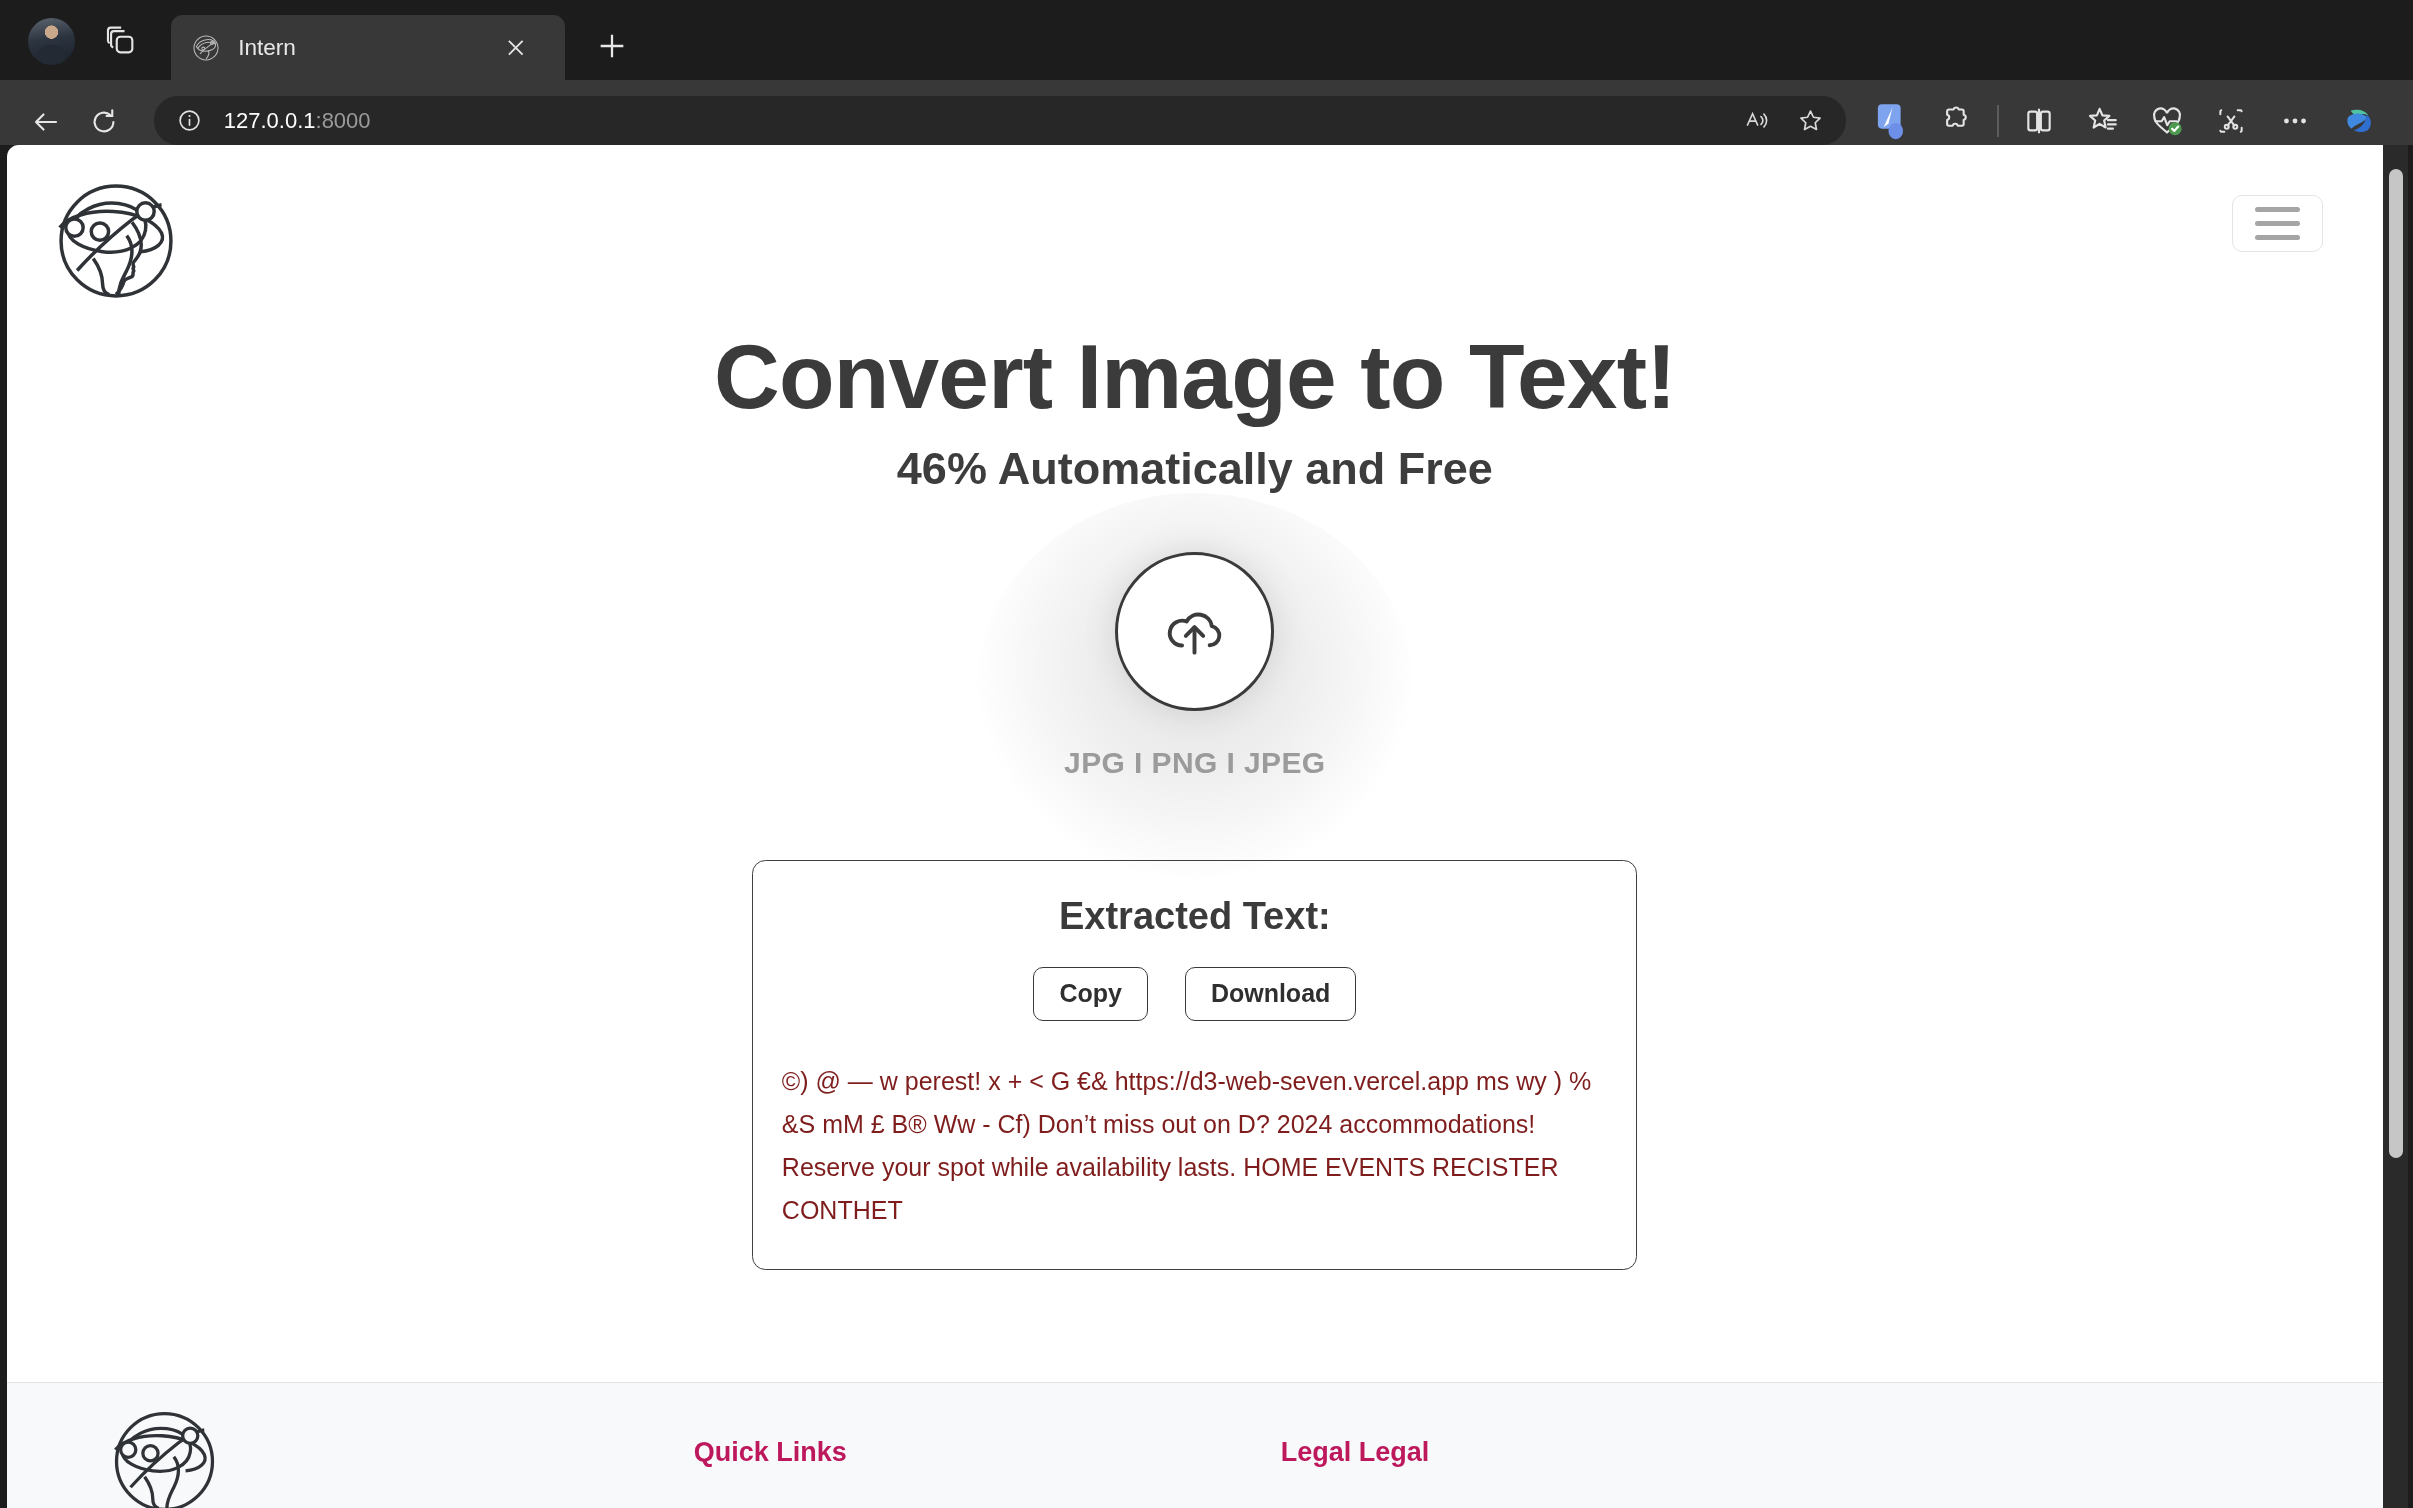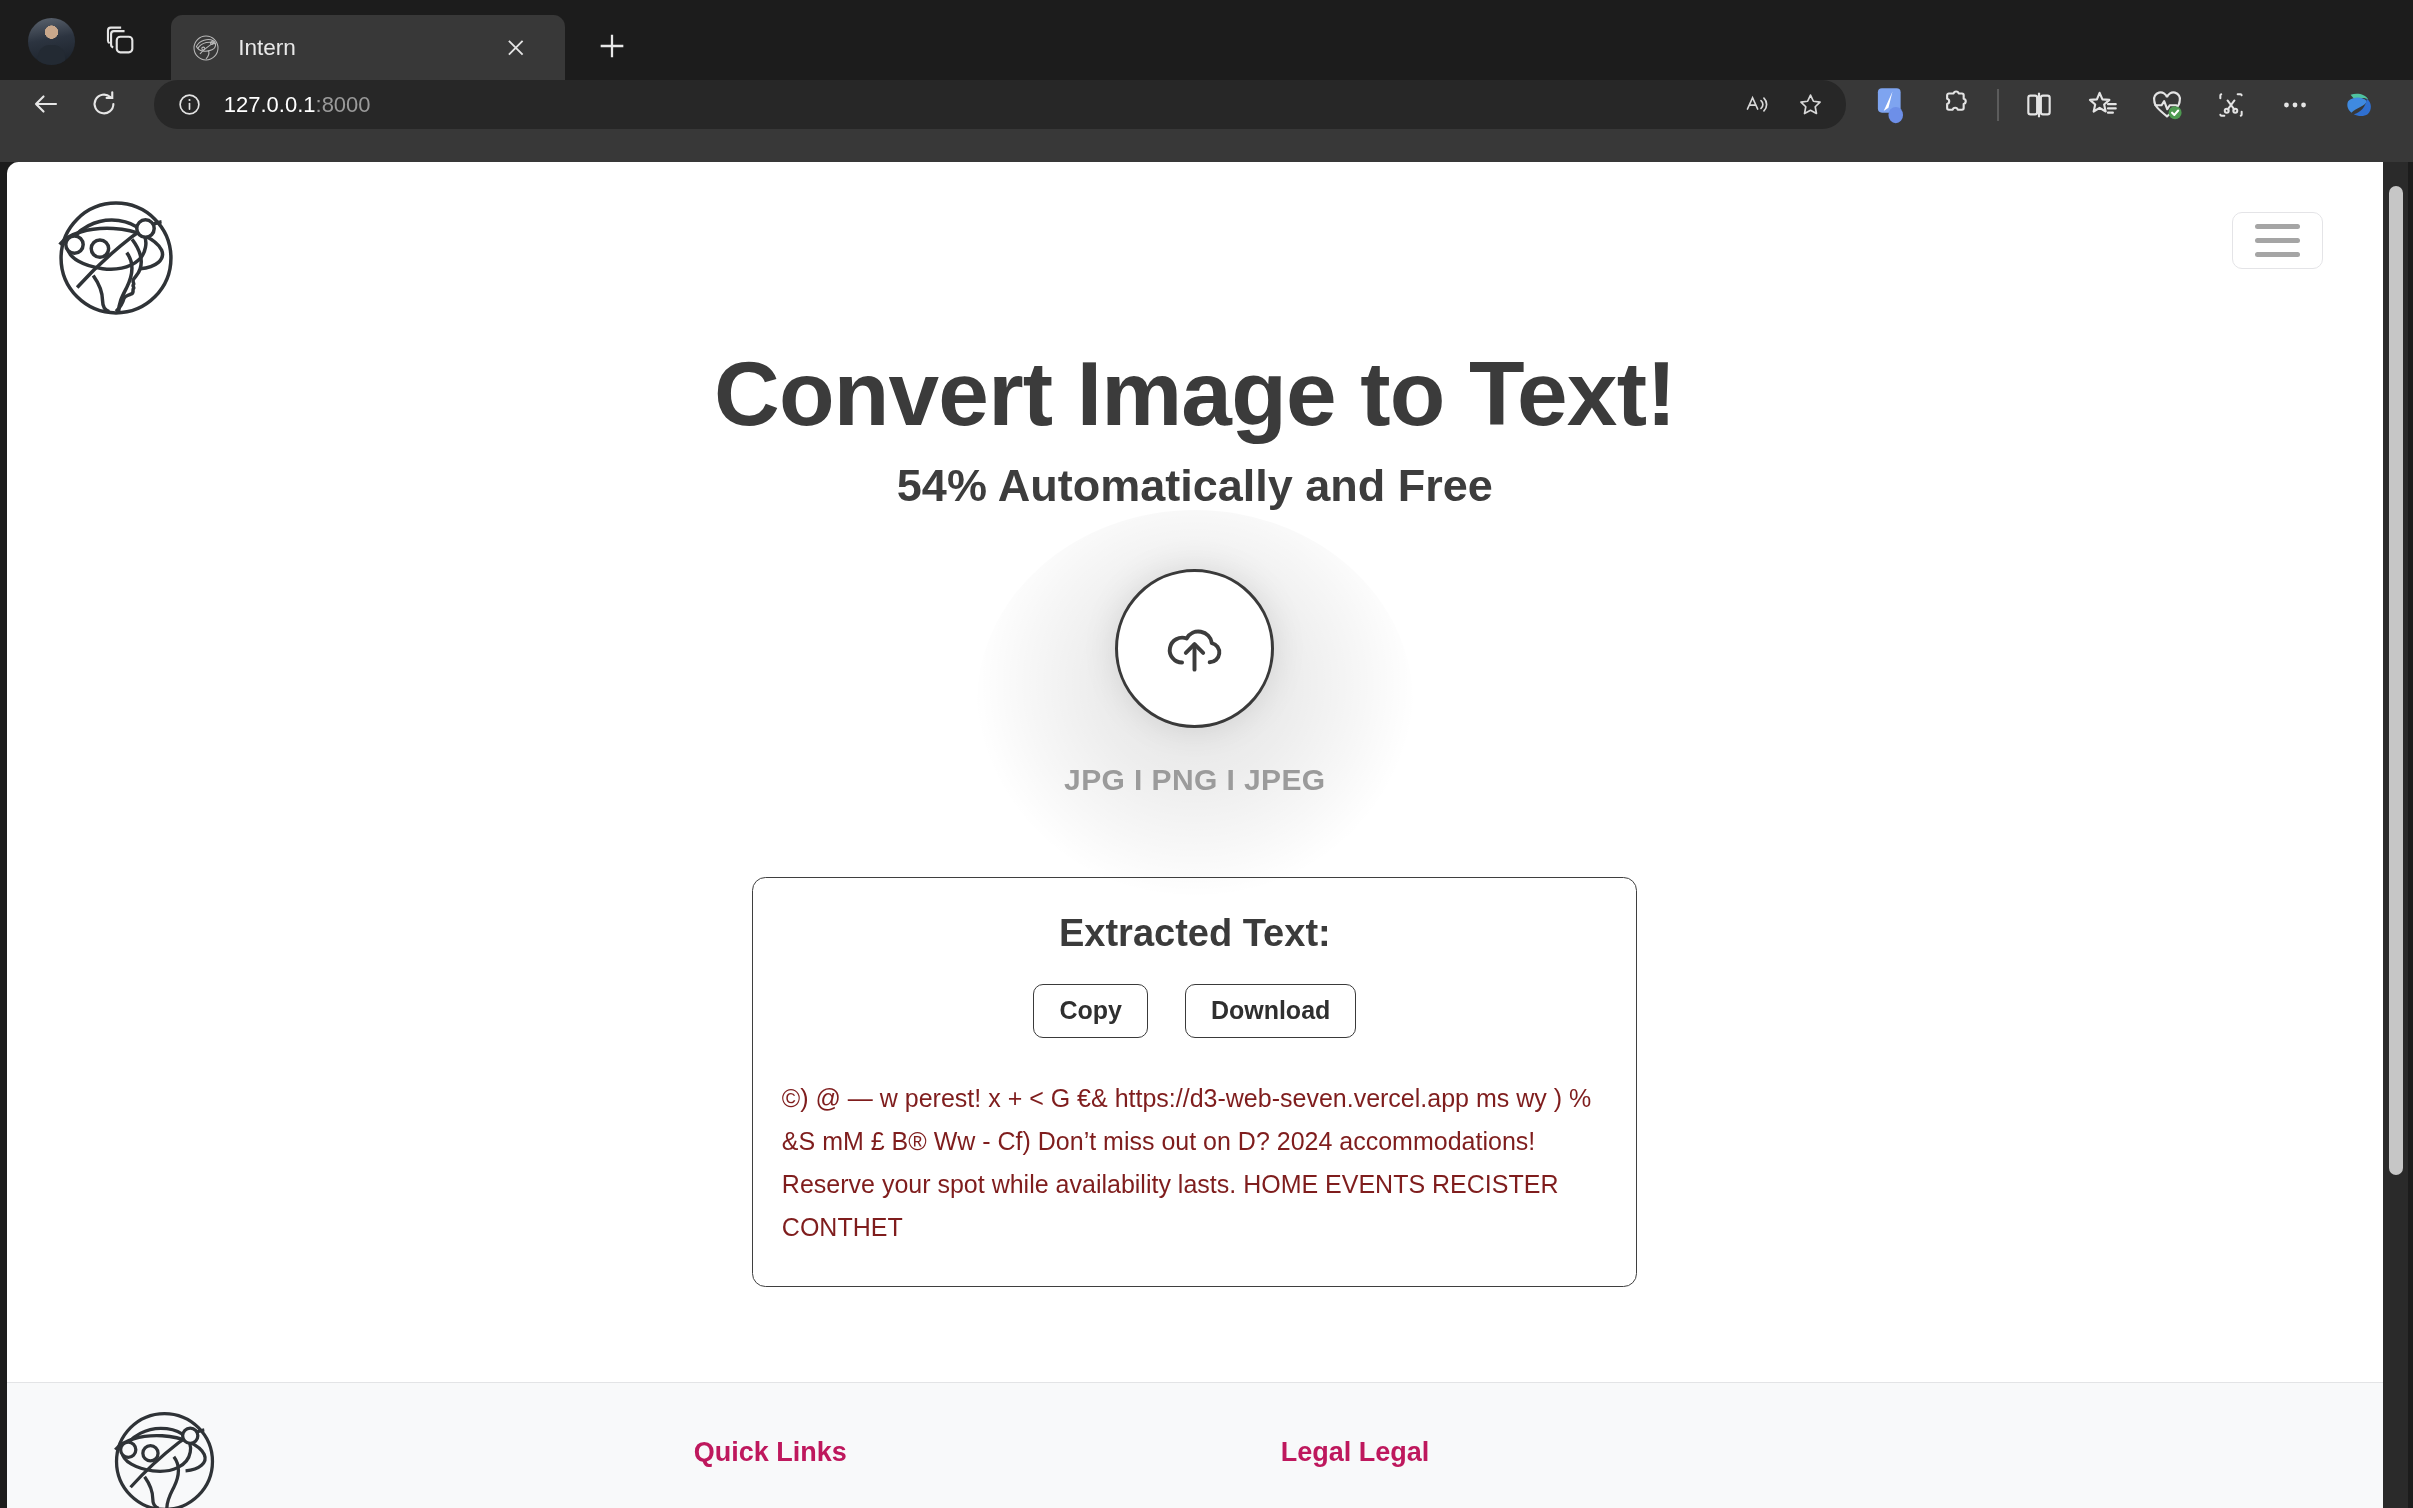--- a/index.html
+++ b/index.html
@@ -87,24 +87,24 @@
   }
   .newtab {
     width: 49px; height: 49px;
     margin: 0 0 10px 22px;
     display: flex; align-items: center; justify-content: center;
     color: #e8e8e8; font-size: 35px; font-weight: 300; line-height: 1;
     flex: 0 0 auto;
   }
 
   .navbar {
-    height: 82px;
+    height: 65px;
     background: #383838;
     display: flex;
-    align-items: flex-start;
+    align-items: flex-end;
     padding: 0 22px 0 22px;
     flex: 0 0 auto;
   }
   .nav-btn {
     width: 47px; height: 47px;
     display: flex; align-items: center; justify-content: center;
     color: #e6e6e6;
     flex: 0 0 auto;
     margin-right: 11.7px;
   }
@@ -504,21 +504,21 @@
 
         <div class="menu-toggle">
           <span></span>
           <span></span>
           <span></span>
         </div>
       </div>
 
       <div class="hero">
         <h1>Convert Image to Text!</h1>
-        <h2>54% Automatically and Free</h2>
+        <h2>46% Automatically and Free</h2>
       </div>
 
       <div class="upload-area">
         <div class="upload-glow"></div>
         <div class="upload-btn">
           <svg width="65" height="65" viewBox="0 0 24 24" fill="none" stroke="#3c3c3c" stroke-width="1.45" stroke-linecap="round" stroke-linejoin="round">
             <path d="M7.4 17.2 A4.6 4.6 0 1 1 9.1 8.3 A5 5 0 0 1 18.4 10 A3.6 3.6 0 0 1 17.6 17.1"></path>
             <path d="M12 19.8 V10.6"></path>
             <path d="M8.8 13.6 L12 10.4 L15.2 13.6"></path>
           </svg>

